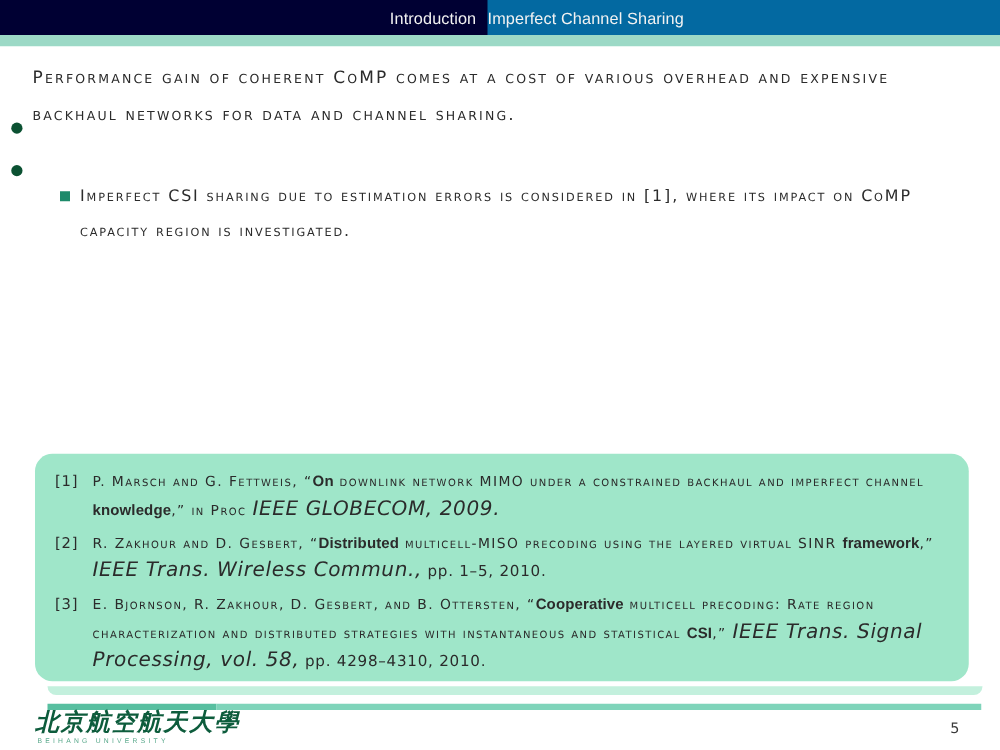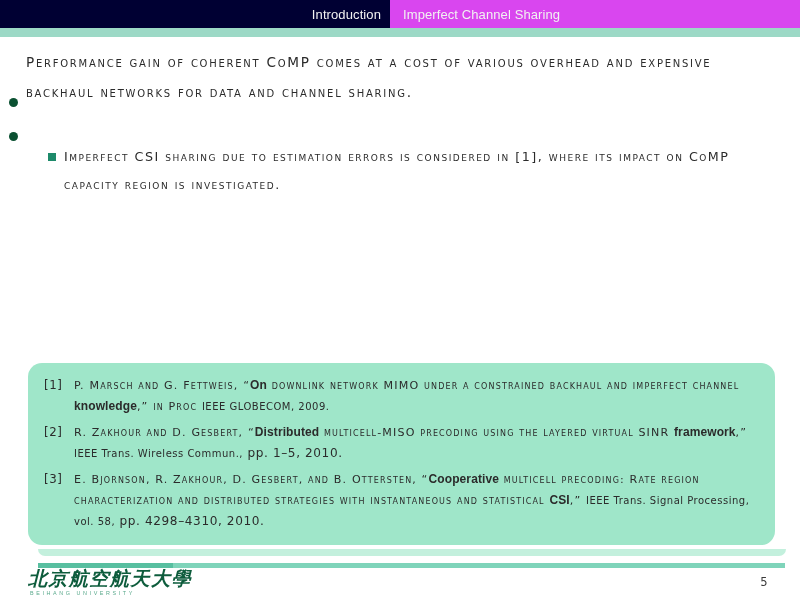--- a/index.html
+++ b/index.html
@@ -34,24 +34,24 @@
     width: 390px;
     background: #000033;
     display: flex;
     align-items: center;
     justify-content: flex-end;
     padding-right: 9px;
     box-sizing: border-box;
   }
   .header-right-fill {
     flex: 1 1 auto;
-    background: #d946ef;
+    background: #0369a1;
     display: flex;
     align-items: center;
-    padding-left: 13px;
+    padding-left: 0;
     box-sizing: border-box;
   }
   .header-crumb {
     color: #f2f2f2;
     font-family: "Liberation Sans", sans-serif;
     font-size: 13px;
     letter-spacing: 0.1px;
     white-space: nowrap;
   }
   .header-band {
@@ -175,23 +175,24 @@
     font-variant: small-caps;
   }
   .ref-body .bd {
     font-family: "Liberation Sans", sans-serif;
     font-weight: bold;
     font-variant: normal;
     letter-spacing: 0.1px;
     font-size: 12px;
   }
   .ref-body .it {
+    font-style: italic;
     font-variant: normal;
     letter-spacing: 0.5px;
-    font-size: 10px;
+    font-size: 16px;
   }
   .ref-body .pl {
     font-variant: normal;
     letter-spacing: 0.6px;
     font-size: 12.1px;
     text-align: right;
   }
 
   
   .footer-mint {

